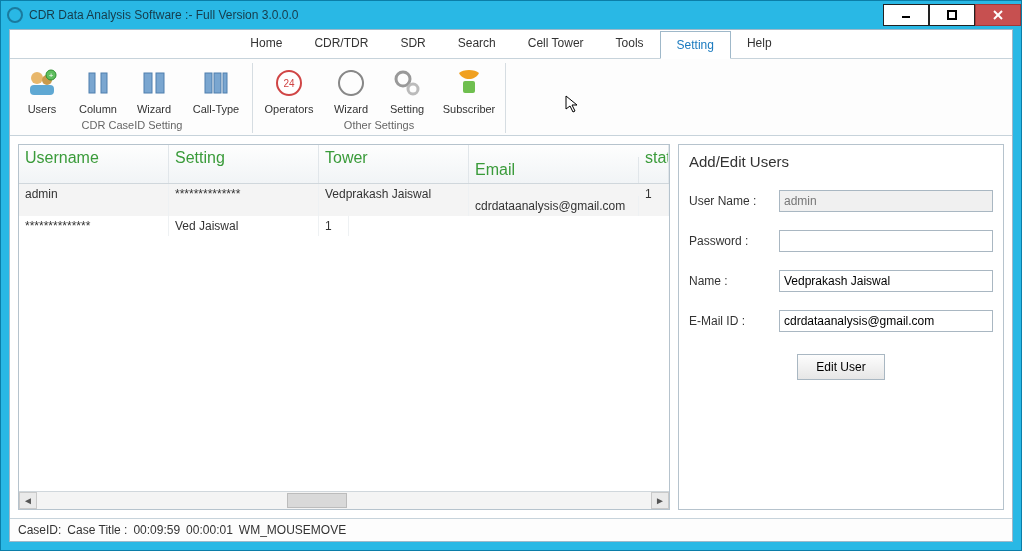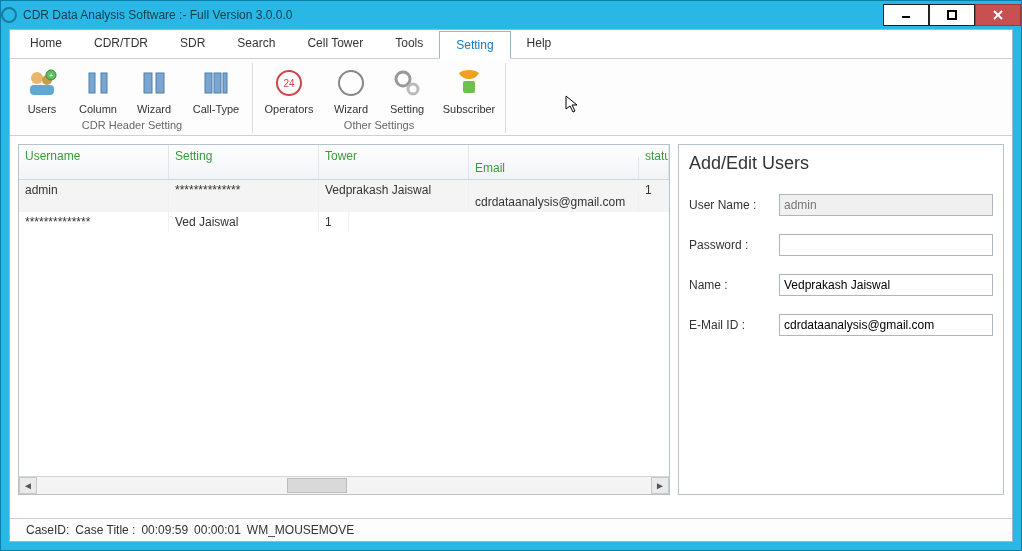--- a/index.html
+++ b/index.html
@@ -18,20 +18,21 @@
     inset: 0;
     border: 1px solid #0b7ea8;
     background: #29b8e5;
   }
   
   .titlebar {
     height: 28px;
     background: #29b8e5;
     display: flex;
     align-items: center;
+    padding-left: 6px;
     color: #163b4a;
   }
   .app-icon {
     width: 16px; height: 16px;
     border: 2px solid #1a7a9e;
     border-radius: 50%;
     margin-right: 6px;
   }
   .win-controls {
     margin-left: auto;
@@ -61,20 +62,21 @@
     border: 1px solid #9fb8c9;
     display: flex;
     flex-direction: column;
   }
   
   .menubar {
     display: flex;
     border-bottom: 1px solid #c7d3db;
     padding: 0 4px;
     background: #fff;
+    justify-content: center;
   }
   .menu-item {
     padding: 6px 16px;
     font-size: 12px;
     color: #333;
   }
   .menu-item.active {
     border: 1px solid #9fb8c9;
     border-bottom: 1px solid #fff;
     position: relative;
@@ -130,21 +132,21 @@
     border: 1px solid #b6c3cd;
     display: flex;
     flex-direction: column;
     min-width: 0;
   }
   .grid-header {
     display: flex;
     background: linear-gradient(#fefefe,#f1f4f6);
     border-bottom: 1px solid #d0d7dc;
     color: #3a9b3a;
-    font-size: 12px;
+    font-size: 16px;
   }
   .gh-cell {
     padding: 4px 6px;
     border-right: 1px solid #e1e6ea;
     overflow: hidden;
     white-space: nowrap;
   }
   .col-username { width: 150px;}
   .col-password { width: 150px;}
   .col-name     { width: 150px;}
@@ -192,21 +194,21 @@
     width: 326px;
     border: 1px solid #b6c3cd;
     padding: 8px 10px;
     font-size: 12px;
     color: #333;
     display:flex;
     flex-direction:column;
   }
   .form-title {
     padding-bottom: 20px;
-    font-size:18px;
+    font-size:15px;
   }
   .form-row {
     display:flex;
     align-items:center;
     margin-bottom: 18px;
   }
   .form-row label { width: 90px;}
   .form-row input, .form-row select {
     flex:1;
     height: 22px;
@@ -218,27 +220,26 @@
   .form-row input[readonly]{ background:#f0f0f0; color:#777;}
   .form-actions { text-align:center; margin-top:4px;}
   .edit-btn {
     padding: 5px 18px;
     background: linear-gradient(#fdfdfd,#e6e6e6);
     border:1px solid #a9b7c2;
     font-size:12px;
   }
   .statusbar {
     border-top:1px solid #c7d3db;
-    padding: 4px 16px;
+    padding: 4px 8px;
     font-size:12px;
     color:#333;
     background:#fdfdfd;
     display:flex;
     gap:6px;
-    margin-top:15px;
   }
   .cursor-arrow {
     position:absolute;
     top:94px; left:564px;
     font-size:16px;
     color:#000;
     pointer-events:none;
   }
 </style>
 </head>
@@ -310,21 +311,21 @@
           </div>
           <div class="ribbon-btn wide">
             <svg class="ribbon-icon" viewBox="0 0 32 32">
                 <rect x="5" y="6" width="7" height="20" fill="#7aa6d0" stroke="#4f7fae"></rect>
                 <rect x="14" y="6" width="7" height="20" fill="#7aa6d0" stroke="#4f7fae"></rect>
                 <rect x="23" y="6" width="4" height="20" fill="#7aa6d0" stroke="#4f7fae"></rect>
               </svg>
             <span>Call-Type</span>
           </div>
         </div>
-        <div class="ribbon-group-label">CDR Header Setting</div>
+        <div class="ribbon-group-label">CDR CaseID Setting</div>
       </div>
 
       <div class="ribbon-group">
         <div class="ribbon-row">
           <div class="ribbon-btn wide">
             <svg class="ribbon-icon" viewBox="0 0 32 32">
                 <circle cx="16" cy="16" r="12" fill="#fff" stroke="#d04545" stroke-width="2"></circle>
                 <text x="16" y="20" text-anchor="middle" font-size="10" fill="#d04545">24</text>
               </svg>
             <span>Operators</span>
@@ -403,20 +404,23 @@
           <input type="password" value="" style="">
         </div>
         <div class="form-row">
           <label>Name :</label>
           <input value="Vedprakash Jaiswal" style="">
         </div>
         <div class="form-row">
           <label>E-Mail ID :</label>
           <input value="cdrdataanalysis@gmail.com" style="">
         </div>
+        <div class="form-actions">
+          <button class="edit-btn">Edit User</button>
+        </div>
       </div>
     </div>
 
     <div class="statusbar">
       <span>CaseID:</span>
       <span>Case Title :</span>
       <span>00:09:59</span>
       <span>00:00:01</span>
       <span>WM_MOUSEMOVE</span>
     </div>

